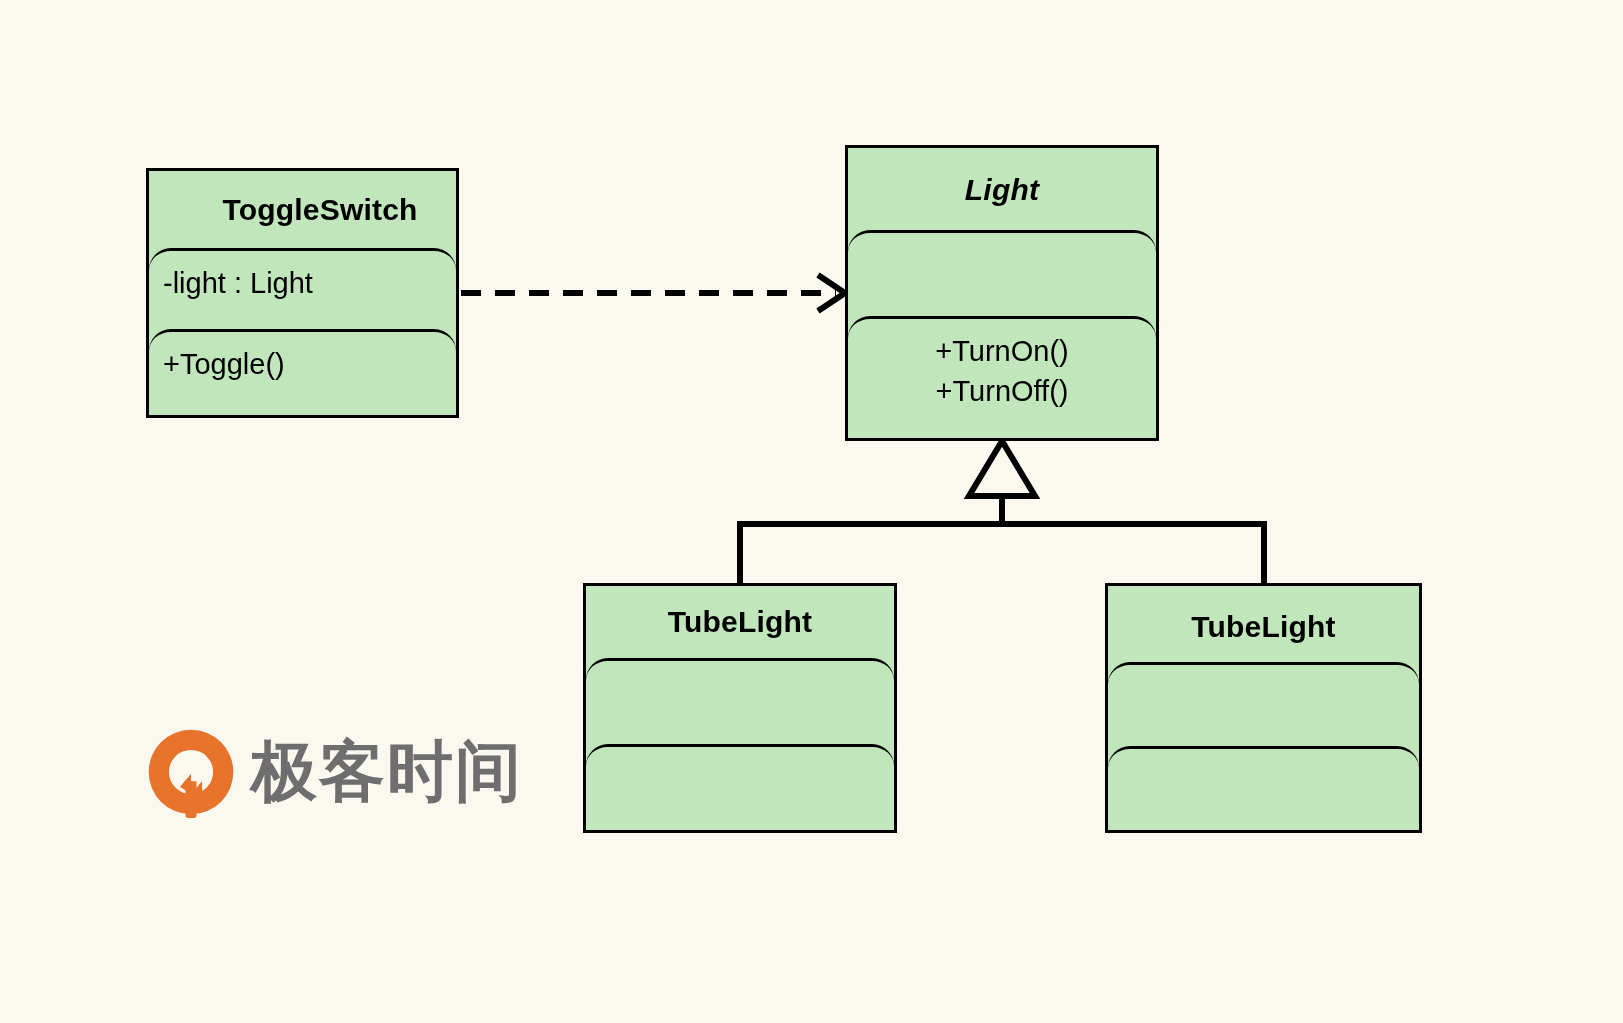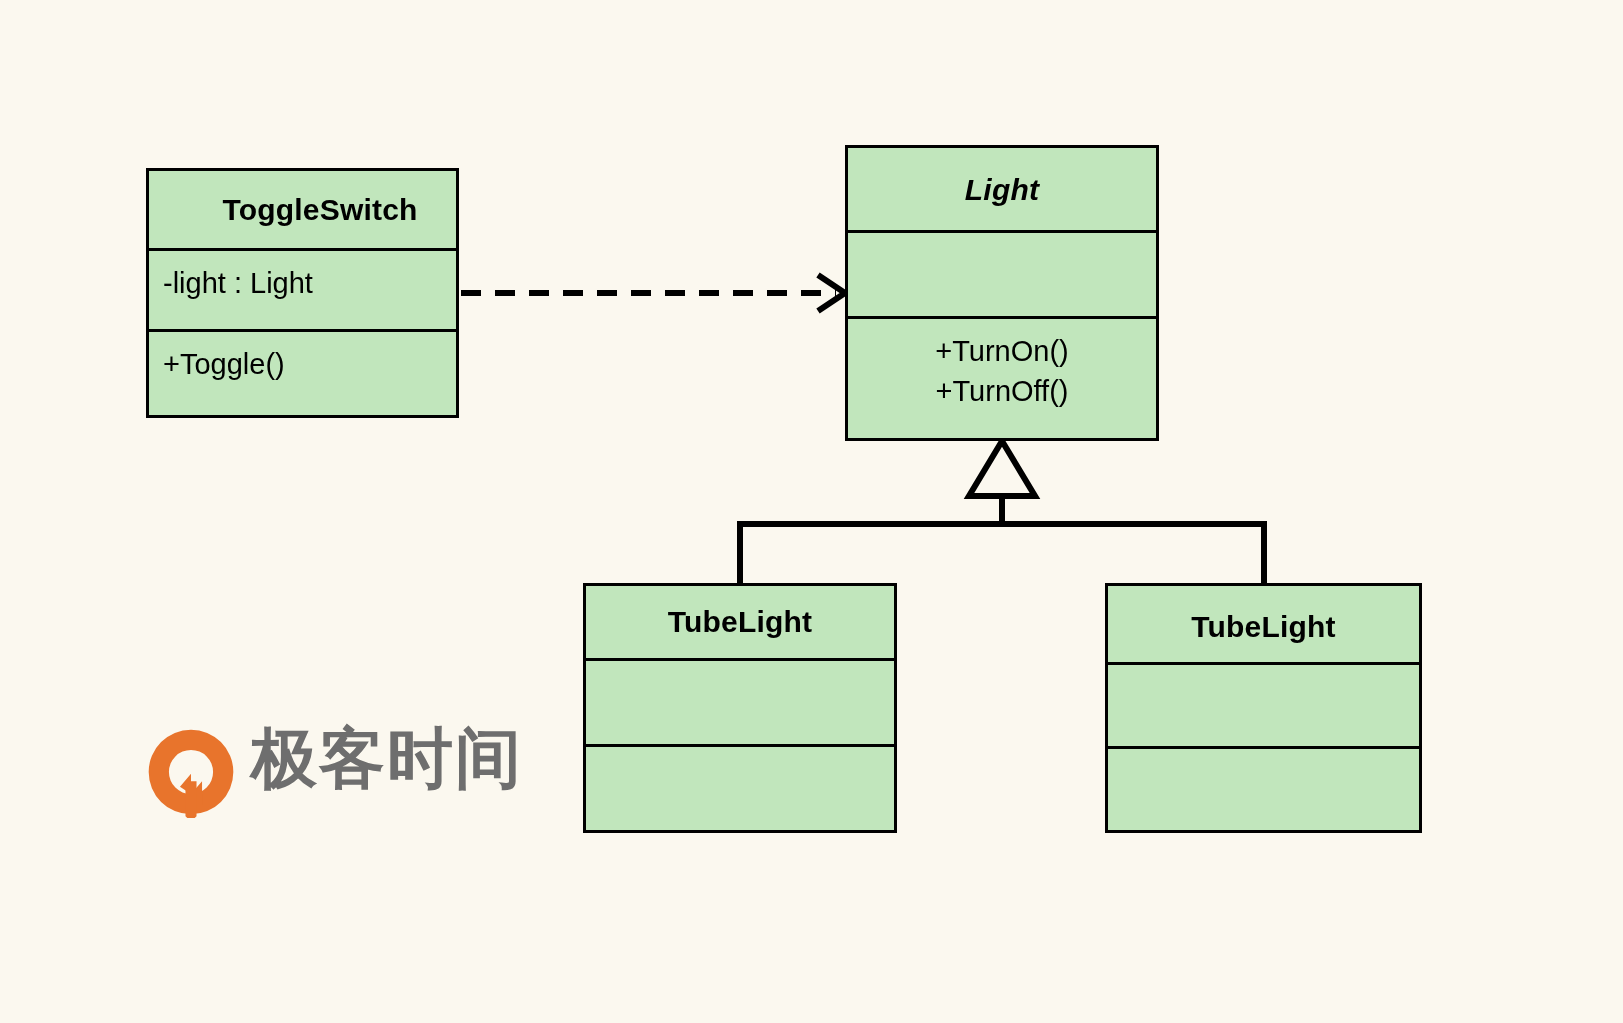--- a/index.html
+++ b/index.html
@@ -43,20 +43,21 @@
     border-top: 3px solid #000000;
   }
   .cmp-title {
     display: flex;
     align-items: center;
     justify-content: center;
   }
   .cmp-body {
     display: block;
     padding: 12px 14px 0 14px;
+    border-radius: 22px;
   }
   .class-title {
     font-size: 30px;
     font-weight: bold;
     color: #000000;
     letter-spacing: 0.2px;
     text-align: center;
     line-height: 1.1;
   }
   .class-title.abstract {
@@ -67,20 +68,21 @@
     font-weight: normal;
     color: #000000;
     line-height: 1.38;
     white-space: pre;
   }
 
   
   #logo {
     position: absolute;
     display: flex;
+    align-items: center;
     gap: 14px;
   }
   #logo-mark {
     width: 92px;
     height: 92px;
     flex: 0 0 auto;
   }
   #logo-text {
     font-size: 66px;
     font-weight: bold;

